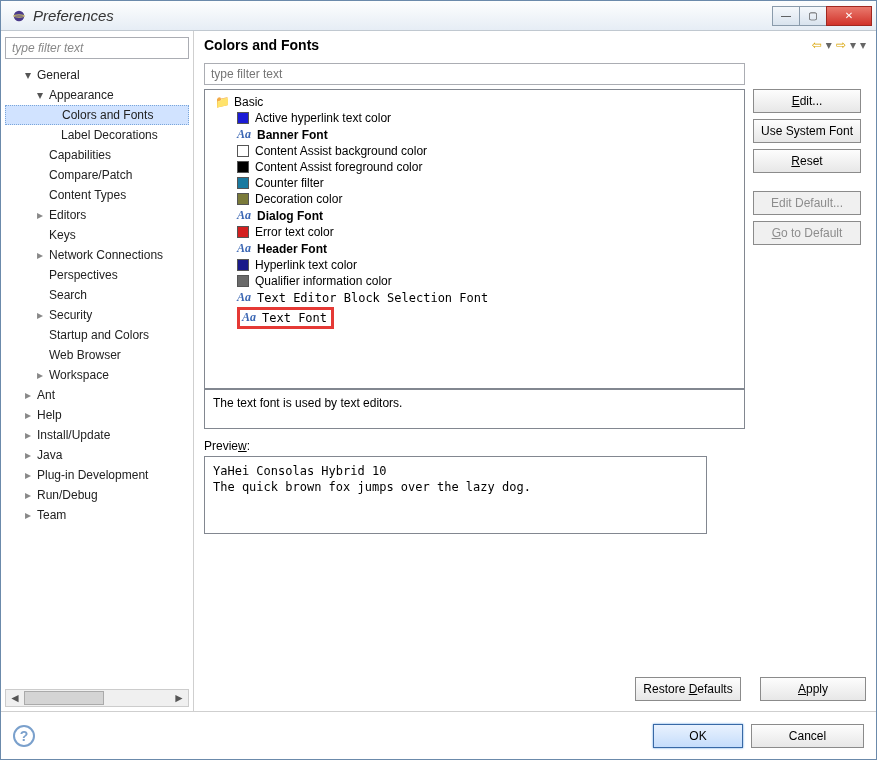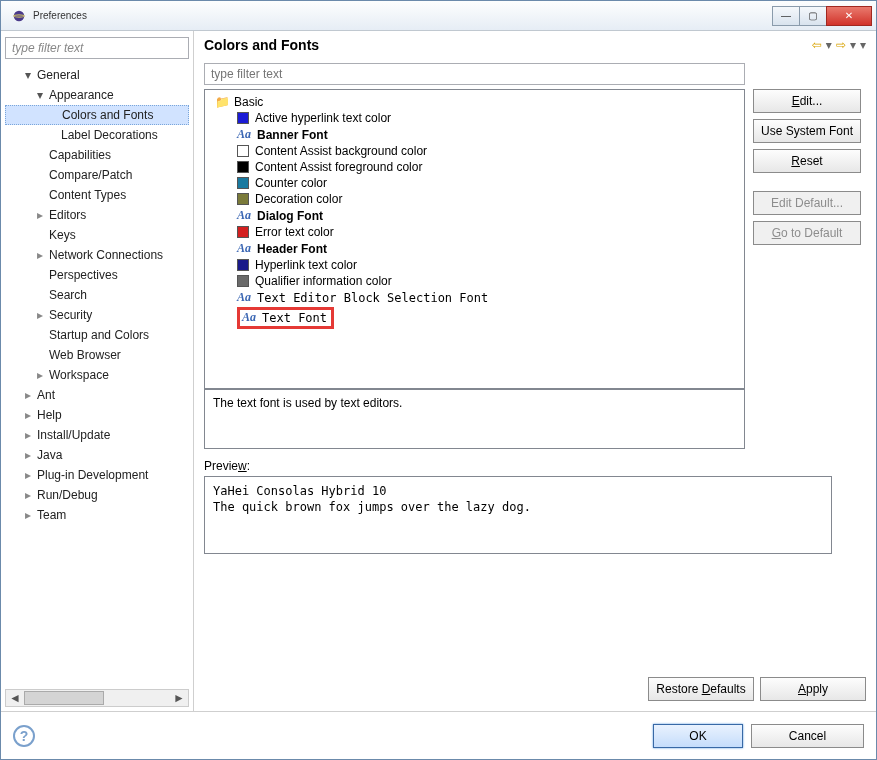--- a/index.html
+++ b/index.html
@@ -21,21 +21,21 @@
 }
 .titlebar {
   height: 30px;
   background: linear-gradient(#fdfefe, #e6edf5);
   border-bottom: 1px solid #c0c8d0;
   display: flex;
   align-items: center;
   padding: 0 4px;
 }
 .titlebar .icon { width: 16px; height: 16px; margin: 0 6px; display:flex;align-items:center;justify-content:center;}
-.titlebar .title { flex: 1; font-size: 10px; color: #333; }
+.titlebar .title { flex: 1; font-size: 15px; color: #333; font-style: italic; }
 .winbtns { display: flex; gap: 0; }
 .winbtn {
   width: 28px; height: 20px;
   border: 1px solid #8a9bab;
   background: linear-gradient(#f5f8fb, #d9e3ee);
   display: flex; align-items: center; justify-content: center;
   font-size: 10px; color: #333;
   margin-left: -1px;
 }
 .winbtn.close { background: linear-gradient(#e97a6e, #d1332a); color:#fff; border-color:#a02820; width:46px;}
@@ -110,28 +110,28 @@
   background: linear-gradient(#fdfdfd,#e7e7e7);
   font-size:12px;
   cursor:pointer;
   display:flex; align-items:center; justify-content:center;
 }
 .btn:disabled, .btn.disabled { color:#8d8d8d; background:#f0f0f0;}
 .btn u { text-decoration: underline;}
 .section-label { margin-top:10px; margin-bottom:3px;}
 .section-label u { text-decoration: underline;}
 .desc-box {
-  border:1px solid #828790; width:541px; height:60px; padding:6px 8px;
+  border:1px solid #828790; width:541px; height:40px; padding:6px 8px;
 }
 .preview-box {
-  border:1px solid #828790; width:628px; height:78px; padding:6px 8px;
+  border:1px solid #828790; width:503px; height:78px; padding:6px 8px;
   font-family: "Consolas", monospace; font-size:12px; line-height:16px;
   white-space:pre;
 }
-.footer-btns { display:flex; justify-content:flex-end; gap:6px; margin-top:auto; padding-top:14px;align-items:center;}
+.footer-btns { display:flex; justify-content:flex-end; gap:19px; margin-top:auto; padding-top:14px;align-items:center;}
 .footer-btns .btn { width:106px;}
 .bottombar { border-top:1px solid #cfcfcf; height:48px; display:flex; align-items:center; padding:0 12px;}
 .help-icon {
   width:22px; height:22px; border-radius:50%; border:2px solid #7aa0cc;
   color:#7aa0cc; display:flex; align-items:center; justify-content:center;
   font-weight:bold; font-size:14px; cursor:pointer;
 }
 .bottombar .spacer { flex:1;}
 .ok-btn {
   width:90px; height:24px;
@@ -235,21 +235,21 @@
               <div class="item">
                 <span class="swatch" style="background:#ffffff"></span>
                 <span>Content Assist background color</span>
               </div>
               <div class="item">
                 <span class="swatch" style="background:#000000"></span>
                 <span>Content Assist foreground color</span>
               </div>
               <div class="item">
                 <span class="swatch" style="background:#1a7aa0"></span>
-                <span>Counter color</span>
+                <span>Counter filter</span>
               </div>
               <div class="item">
                 <span class="swatch" style="background:#7a7a3a"></span>
                 <span>Decoration color</span>
               </div>
               <div class="item bold">
                 <span class="aa">Aa</span>
                 <span>Dialog Font</span>
               </div>
               <div class="item">

